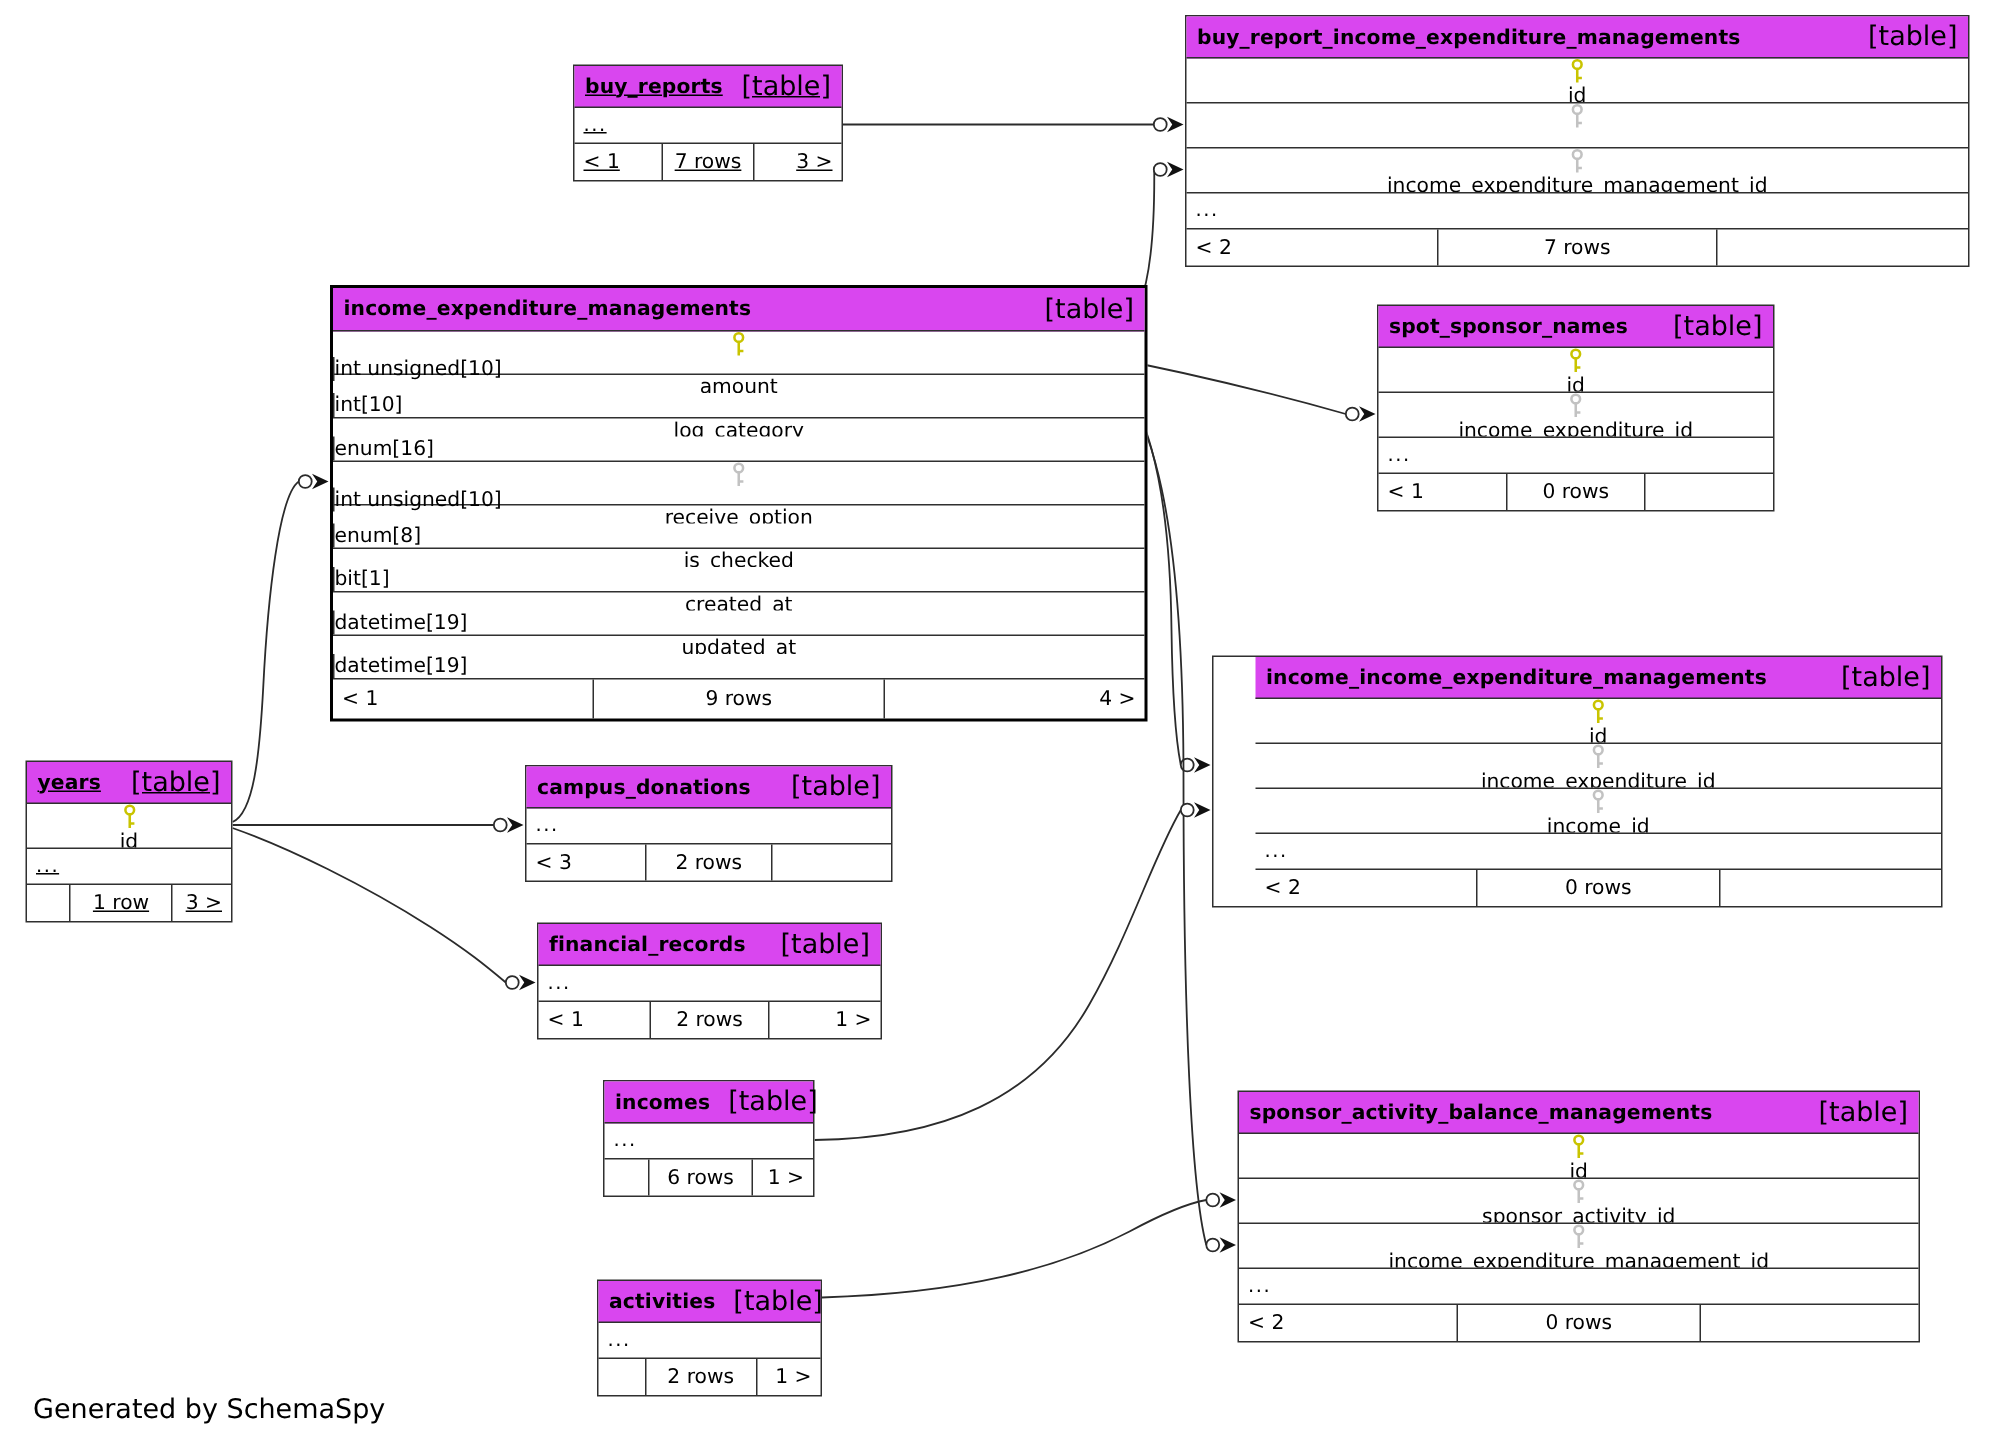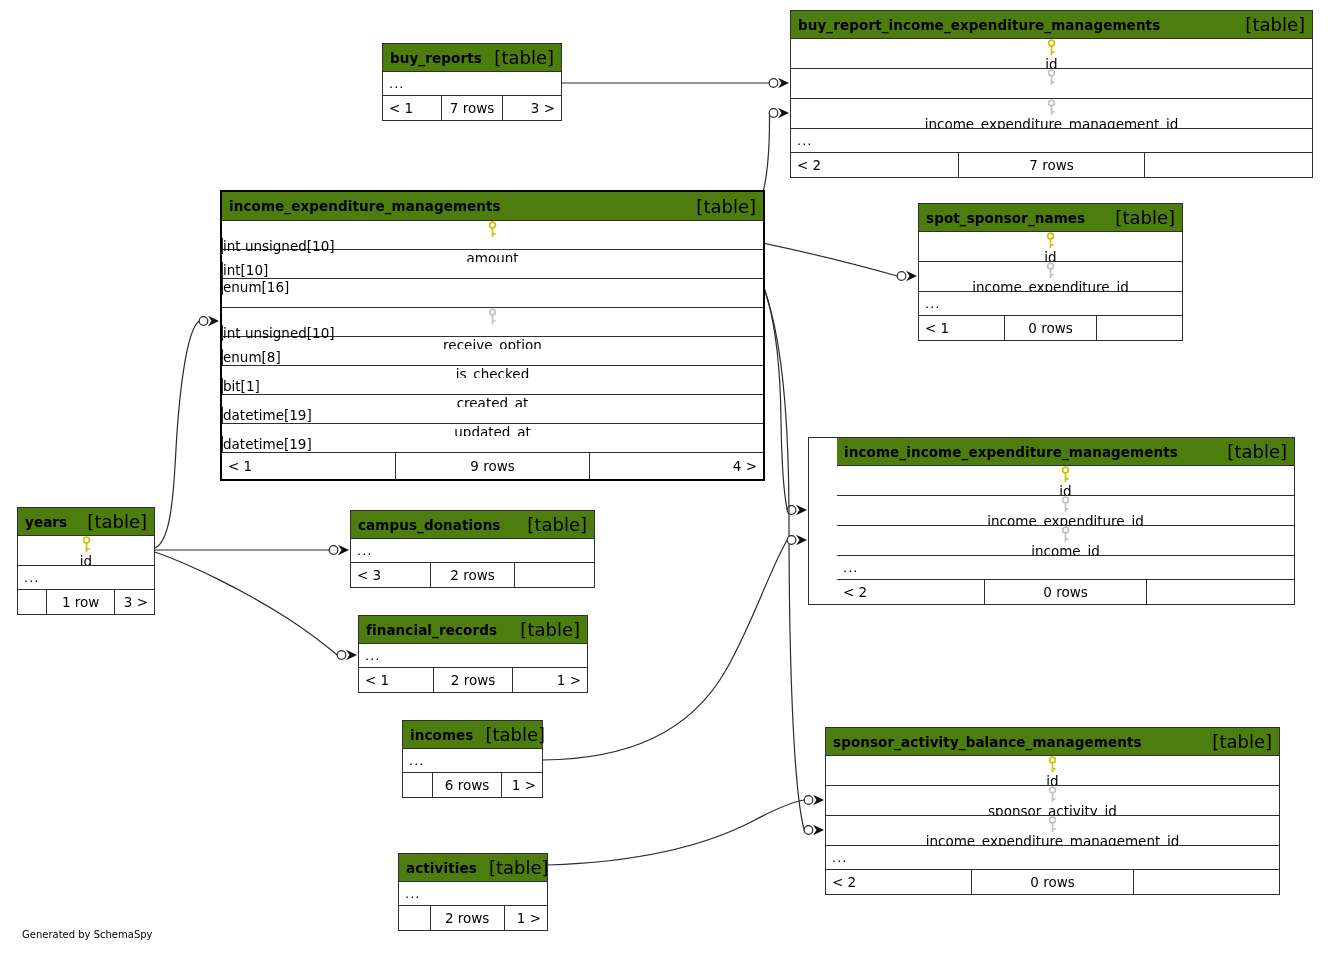--- a/index.html
+++ b/index.html
@@ -2,21 +2,21 @@
 <html><head>
 <meta charset="utf-8">
 <style>
   html,body{margin:0;padding:0;background:#ffffff;}
   body{width:1328px;height:959px;position:relative;overflow:hidden;
        font-family:"DejaVu Sans","Liberation Sans",sans-serif;color:#000;}
   .canvas{position:absolute;inset:0;}
   svg.edges{position:absolute;left:0;top:0;z-index:0;}
   .tbl{position:absolute;background:#fff;border:1px solid #2f2f2f;z-index:1;box-sizing:border-box;}
   .tbl.focal{border:2px solid #000;}
-  .thead{display:flex;justify-content:space-between;align-items:center;background:#4d7c0f;
+  .thead{display:flex;justify-content:space-between;align-items:center;background:#d946ef;
          border-bottom:1px solid #2f2f2f;height:28px;padding:0 7px;box-sizing:border-box;white-space:nowrap;}
   .focal .thead{height:29px;}
   .tname{font-weight:bold;font-size:13.5px;letter-spacing:0.1px;}
   .ttag{font-size:18px;margin-left:12px;}
   .crow{display:flex;align-items:center;height:30px;border-bottom:1px solid #2f2f2f;
         box-sizing:border-box;font-size:13.5px;flex-direction:column;}
   .focal .crow{height:29px;}
   .keyc{width:27px;display:flex;justify-content:center;align-items:center;flex:none;}
   .pk{color:#c9c400;}
   .fk{color:#c2c2c2;}
@@ -27,21 +27,21 @@
         box-sizing:border-box;font-size:13px;padding-left:6px;letter-spacing:1px;}
   .tfoot{display:flex;height:24px;font-size:13.5px;box-sizing:border-box;}
   .focal .tfoot{height:26px;}
   .fcell{display:flex;align-items:center;box-sizing:border-box;min-width:0;}
   .fl{flex:1;padding-left:6px;justify-content:flex-start;}
   .fc{flex:1.15;justify-content:center;border-left:1px solid #2f2f2f;}
   .fr{flex:1;justify-content:flex-end;padding-right:6px;border-left:1px solid #2f2f2f;}
   .narrowleft .fl{flex:0.42;}
   .narrowleft .fc{flex:1.25;}
   .narrowleft .fr{flex:0.62;}
-  .gennote{position:absolute;left:22px;top:929px;font-size:10px;z-index:1;}
+  .gennote{position:absolute;left:22px;top:929px;font-size:18px;z-index:1;}
   .edgeline{stroke:#2b2b2b;stroke-width:1.2;fill:none;}
   .edgecirc{fill:#fff;stroke:#2b2b2b;stroke-width:1.2;}
   .edgearrow{fill:#111;stroke:none;}
 </style>
 </head>
 <body>
 
 <div class="canvas">
 
   <svg class="edges" width="1328" height="959">
@@ -100,21 +100,21 @@
       <polygon class="edgearrow" points="807,540 796,534.8 799.5,540 796,545.2"></polygon>
     </g>
 
     <g>
       <path class="edgeline" d="M 548 865 C 642 862 705 846 753 821 C 779 807 793 802 804.2 800"></path>
       <circle class="edgecirc" cx="808.5" cy="800" r="4.3"></circle>
       <polygon class="edgearrow" points="824,800 813,794.8 816.5,800 813,805.2"></polygon>
     </g>
   </svg>
 
-  <div class="tbl" style="left:382px;top:43px;width:180px;">
+  <div class="tbl" style="left:382px;top:43px;width:180px;text-decoration:underline;">
     <div class="thead">
       <span class="tname">buy_reports</span>
       <span class="ttag">[table]</span>
     </div>
     <div class="erow">...</div>
     <div class="tfoot">
       <span class="fcell fl">&lt; 1</span>
       <span class="fcell fc">7 rows</span>
       <span class="fcell fr">3 &gt;</span>
     </div>
@@ -178,20 +178,21 @@
       <span class="cname">id</span>
       <span class="ctype">int unsigned[10]</span>
     </div>
     <div class="crow">
       <span class="keyc"></span>
       <span class="cname">amount</span>
       <span class="ctype">int[10]</span>
     </div>
     <div class="crow">
       <span class="keyc"></span>
+      <span class="cname">log_category</span>
       <span class="ctype">enum[16]</span>
     </div>
     <div class="crow">
       <span class="keyc fk">
           <svg width="9" height="17" viewBox="0 0 9 17">
             <circle cx="4.5" cy="4" r="2.9" fill="none" stroke="currentColor" stroke-width="1.7"></circle>
             <line x1="4.5" y1="7" x2="4.5" y2="16" stroke="currentColor" stroke-width="1.7"></line>
             <line x1="4.5" y1="13" x2="7.6" y2="13" stroke="currentColor" stroke-width="1.7"></line>
           </svg>
         </span>
@@ -294,21 +295,21 @@
       <span class="cname">income_id</span>
     </div>
     <div class="erow">...</div>
     <div class="tfoot">
       <span class="fcell fl">&lt; 2</span>
       <span class="fcell fc">0 rows</span>
       <span class="fcell fr"></span>
     </div>
   </div>
 
-  <div class="tbl narrowleft" style="left:17px;top:507px;width:138px;">
+  <div class="tbl narrowleft" style="left:17px;top:507px;width:138px;text-decoration:underline;">
     <div class="thead">
       <span class="tname">years</span>
       <span class="ttag">[table]</span>
     </div>
     <div class="crow">
       <span class="keyc pk">
           <svg width="9" height="17" viewBox="0 0 9 17">
             <circle cx="4.5" cy="4" r="2.9" fill="none" stroke="currentColor" stroke-width="1.7"></circle>
             <line x1="4.5" y1="7" x2="4.5" y2="16" stroke="currentColor" stroke-width="1.7"></line>
             <line x1="4.5" y1="13" x2="7.6" y2="13" stroke="currentColor" stroke-width="1.7"></line>

